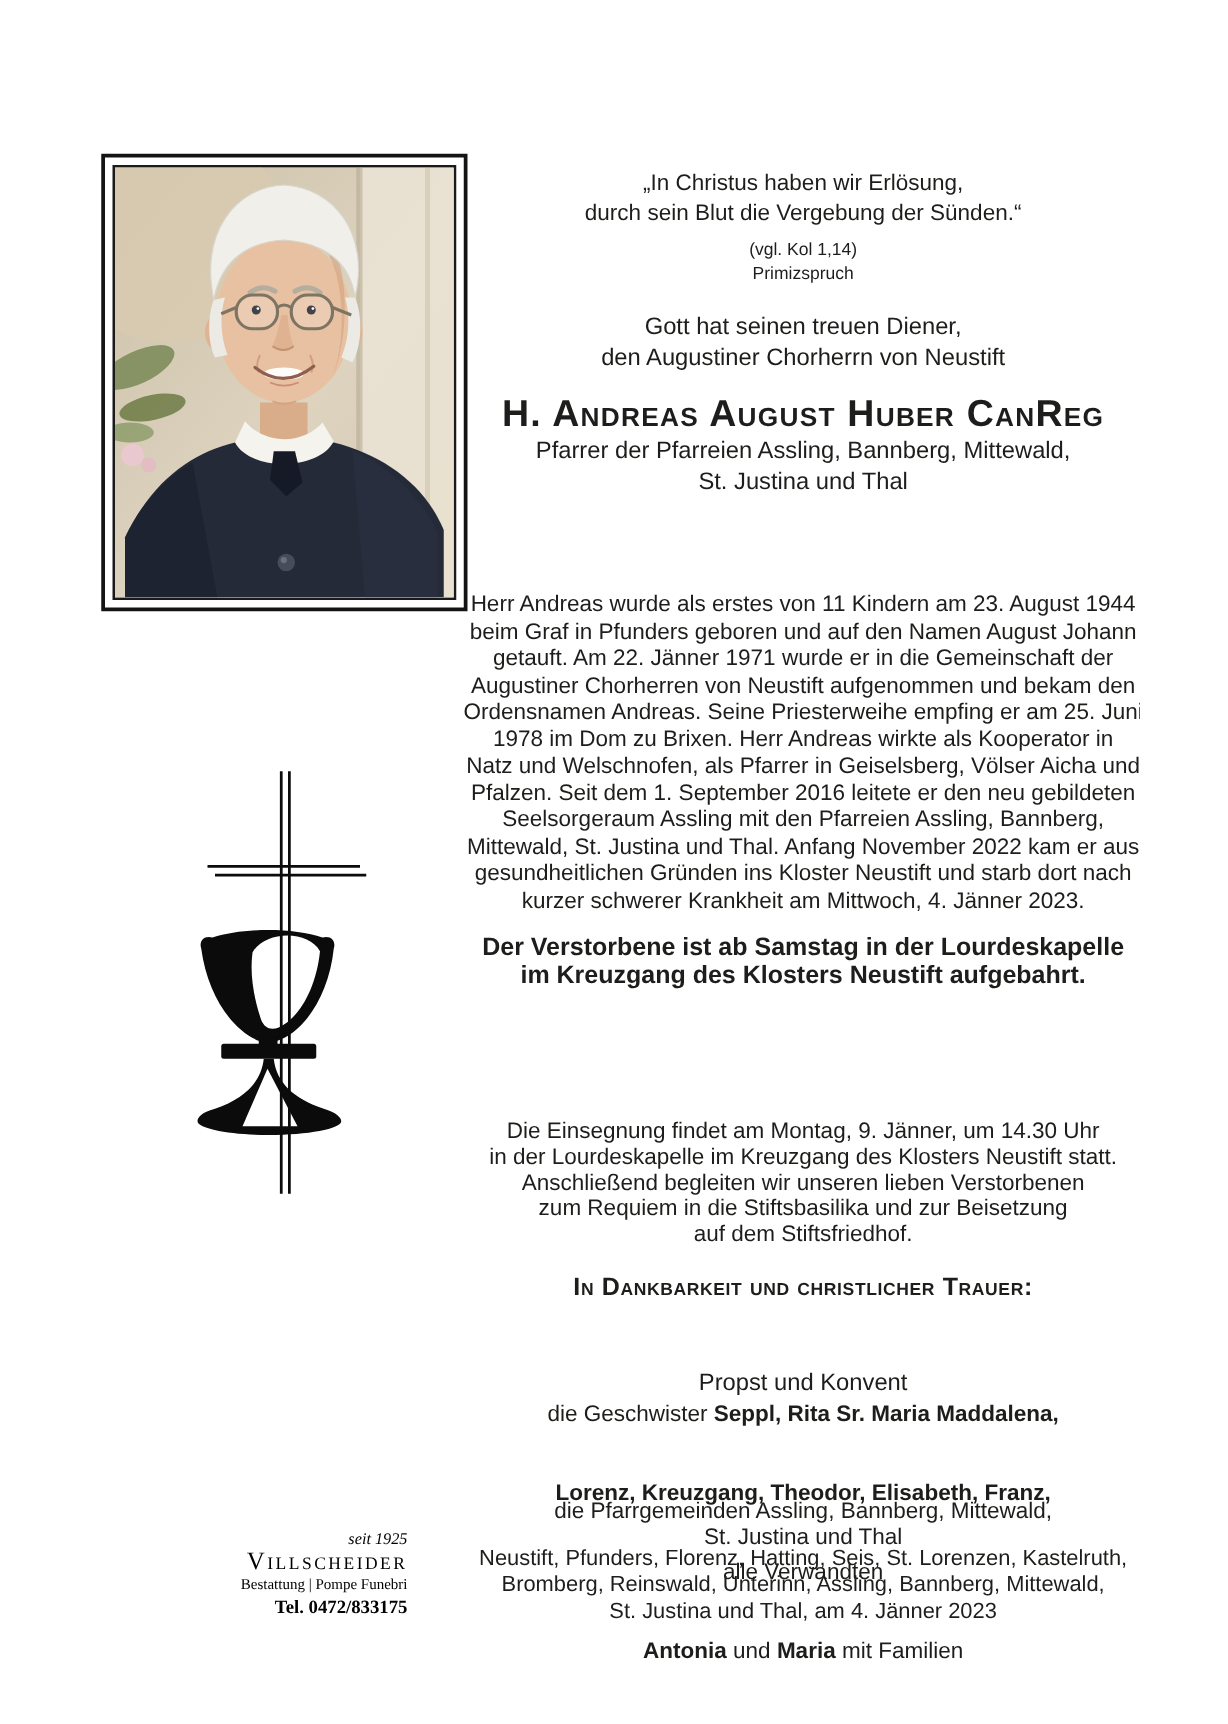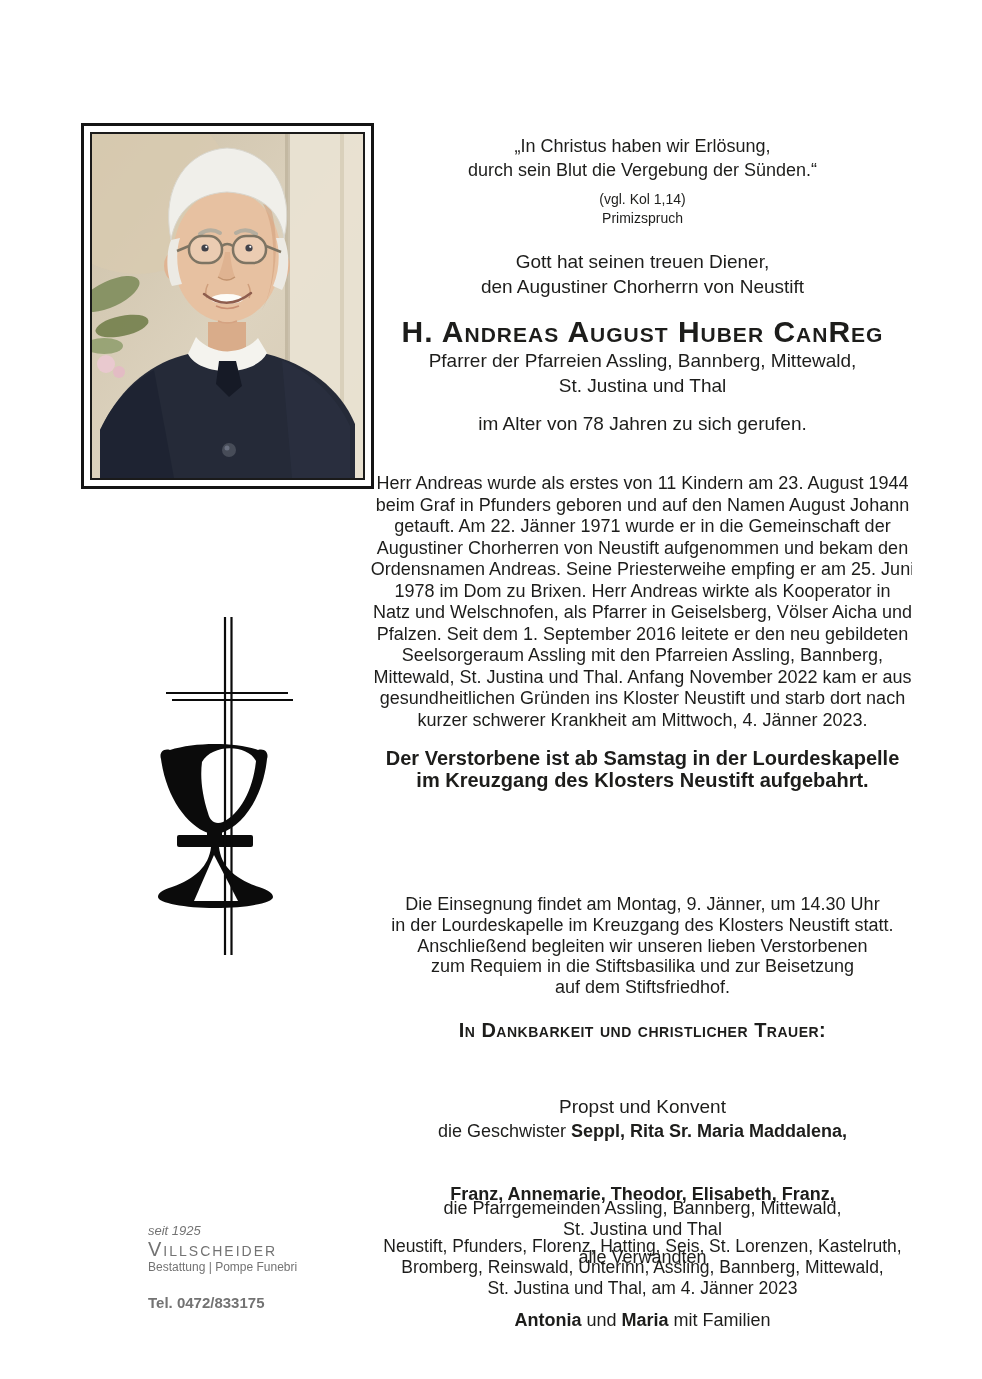--- a/index.html
+++ b/index.html
@@ -27,26 +27,26 @@
 
   .photo-frame{position:absolute;left:81px;top:123px;width:293px;height:366px;
                box-sizing:border-box;border:3px solid #141414;background:#ffffff;
                padding:6px;}
   .photo-inner{width:100%;height:100%;box-sizing:border-box;border:2px solid #1a1a1a;
                overflow:hidden;}
   .photo-inner svg{display:block;width:100%;height:100%;}
 
   .chalice{position:absolute;left:155px;top:610px;width:140px;height:350px;}
 
-  .logo{position:absolute;left:148px;top:1223px;width:178px;text-align:left;
-        font-family:Liberation Sans, sans-serif;color:#737373;}
+  .logo{position:absolute;left:148px;top:1223px;width:178px;text-align:right;
+        font-family:Liberation Serif, serif;color:#000000;}
   .logo-since{font-size:13px;font-style:italic;line-height:15px;}
   .logo-name{font-size:20px;line-height:22px;font-variant:small-caps;letter-spacing:2px;}
   .logo-sub{font-size:12px;line-height:14px;}
-  .logo-tel{font-size:15px;line-height:18px;font-weight:bold;margin-top:20px;}
+  .logo-tel{font-size:15px;line-height:18px;font-weight:bold;margin-top:3px;}
 </style>
 </head>
 <body>
 
 <div class="page">
 
   <div class="photo-frame">
     <div class="photo-inner">
       <svg viewBox="0 0 271 344" preserveAspectRatio="none">
         <defs>
@@ -125,21 +125,20 @@
 
   <div class="blk col quote">„In Christus haben wir Erlösung,
 durch sein Blut die Vergebung der Sünden.“</div>
   <div class="blk col ref">(vgl. Kol 1,14)
 Primizspruch</div>
   <div class="blk col intro">Gott hat seinen treuen Diener,
 den Augustiner Chorherrn von Neustift</div>
   <div class="blk col name">H. Andreas August Huber CanReg</div>
   <div class="blk col subtitle">Pfarrer der Pfarreien Assling, Bannberg, Mittewald,
 St. Justina und Thal</div>
-  <div class="blk col age">im Alter von 78 Jahren zu sich gerufen.</div>
   <div class="blk col bio">Herr Andreas wurde als erstes von 11 Kindern am 23. August 1944
 beim Graf in Pfunders geboren und auf den Namen August Johann
 getauft. Am 22. Jänner 1971 wurde er in die Gemeinschaft der
 Augustiner Chorherren von Neustift aufgenommen und bekam den
 Ordensnamen Andreas. Seine Priesterweihe empfing er am 25. Juni
 1978 im Dom zu Brixen. Herr Andreas wirkte als Kooperator in
 Natz und Welschnofen, als Pfarrer in Geiselsberg, Völser Aicha und
 Pfalzen. Seit dem 1. September 2016 leitete er den neu gebildeten
 Seelsorgeraum Assling mit den Pfarreien Assling, Bannberg,
 Mittewald, St. Justina und Thal. Anfang November 2022 kam er aus
@@ -150,21 +149,21 @@
   <div class="blk col einsegnung">Die Einsegnung findet am Montag, 9. Jänner, um 14.30 Uhr
 in der Lourdeskapelle im Kreuzgang des Klosters Neustift statt.
 Anschließend begleiten wir unseren lieben Verstorbenen
 zum Requiem in die Stiftsbasilika und zur Beisetzung
 auf dem Stiftsfriedhof.</div>
   <div class="blk col thanks">In Dankbarkeit und christlicher Trauer:</div>
   <div class="blk col propst">Propst und Konvent</div>
 
   <div class="blk col siblings">
     <div><span>die Geschwister </span><b>Seppl, Rita Sr. Maria Maddalena,</b></div>
-    <div><b>Franz, Annemarie, Theodor, Elisabeth, Franz,</b></div>
+    <div><b>Lorenz, Kreuzgang, Theodor, Elisabeth, Franz,</b></div>
     <div>alle Verwandten</div>
     <div><b>Antonia</b><span> und </span><b>Maria</b><span> mit Familien</span></div>
   </div>
 
   <div class="blk col parishes">die Pfarrgemeinden Assling, Bannberg, Mittewald,
 St. Justina und Thal</div>
   <div class="blk col places">Neustift, Pfunders, Florenz, Hatting, Seis, St. Lorenzen, Kastelruth,
 Bromberg, Reinswald, Unterinn, Assling, Bannberg, Mittewald,
 St. Justina und Thal, am 4. Jänner 2023</div>
 

